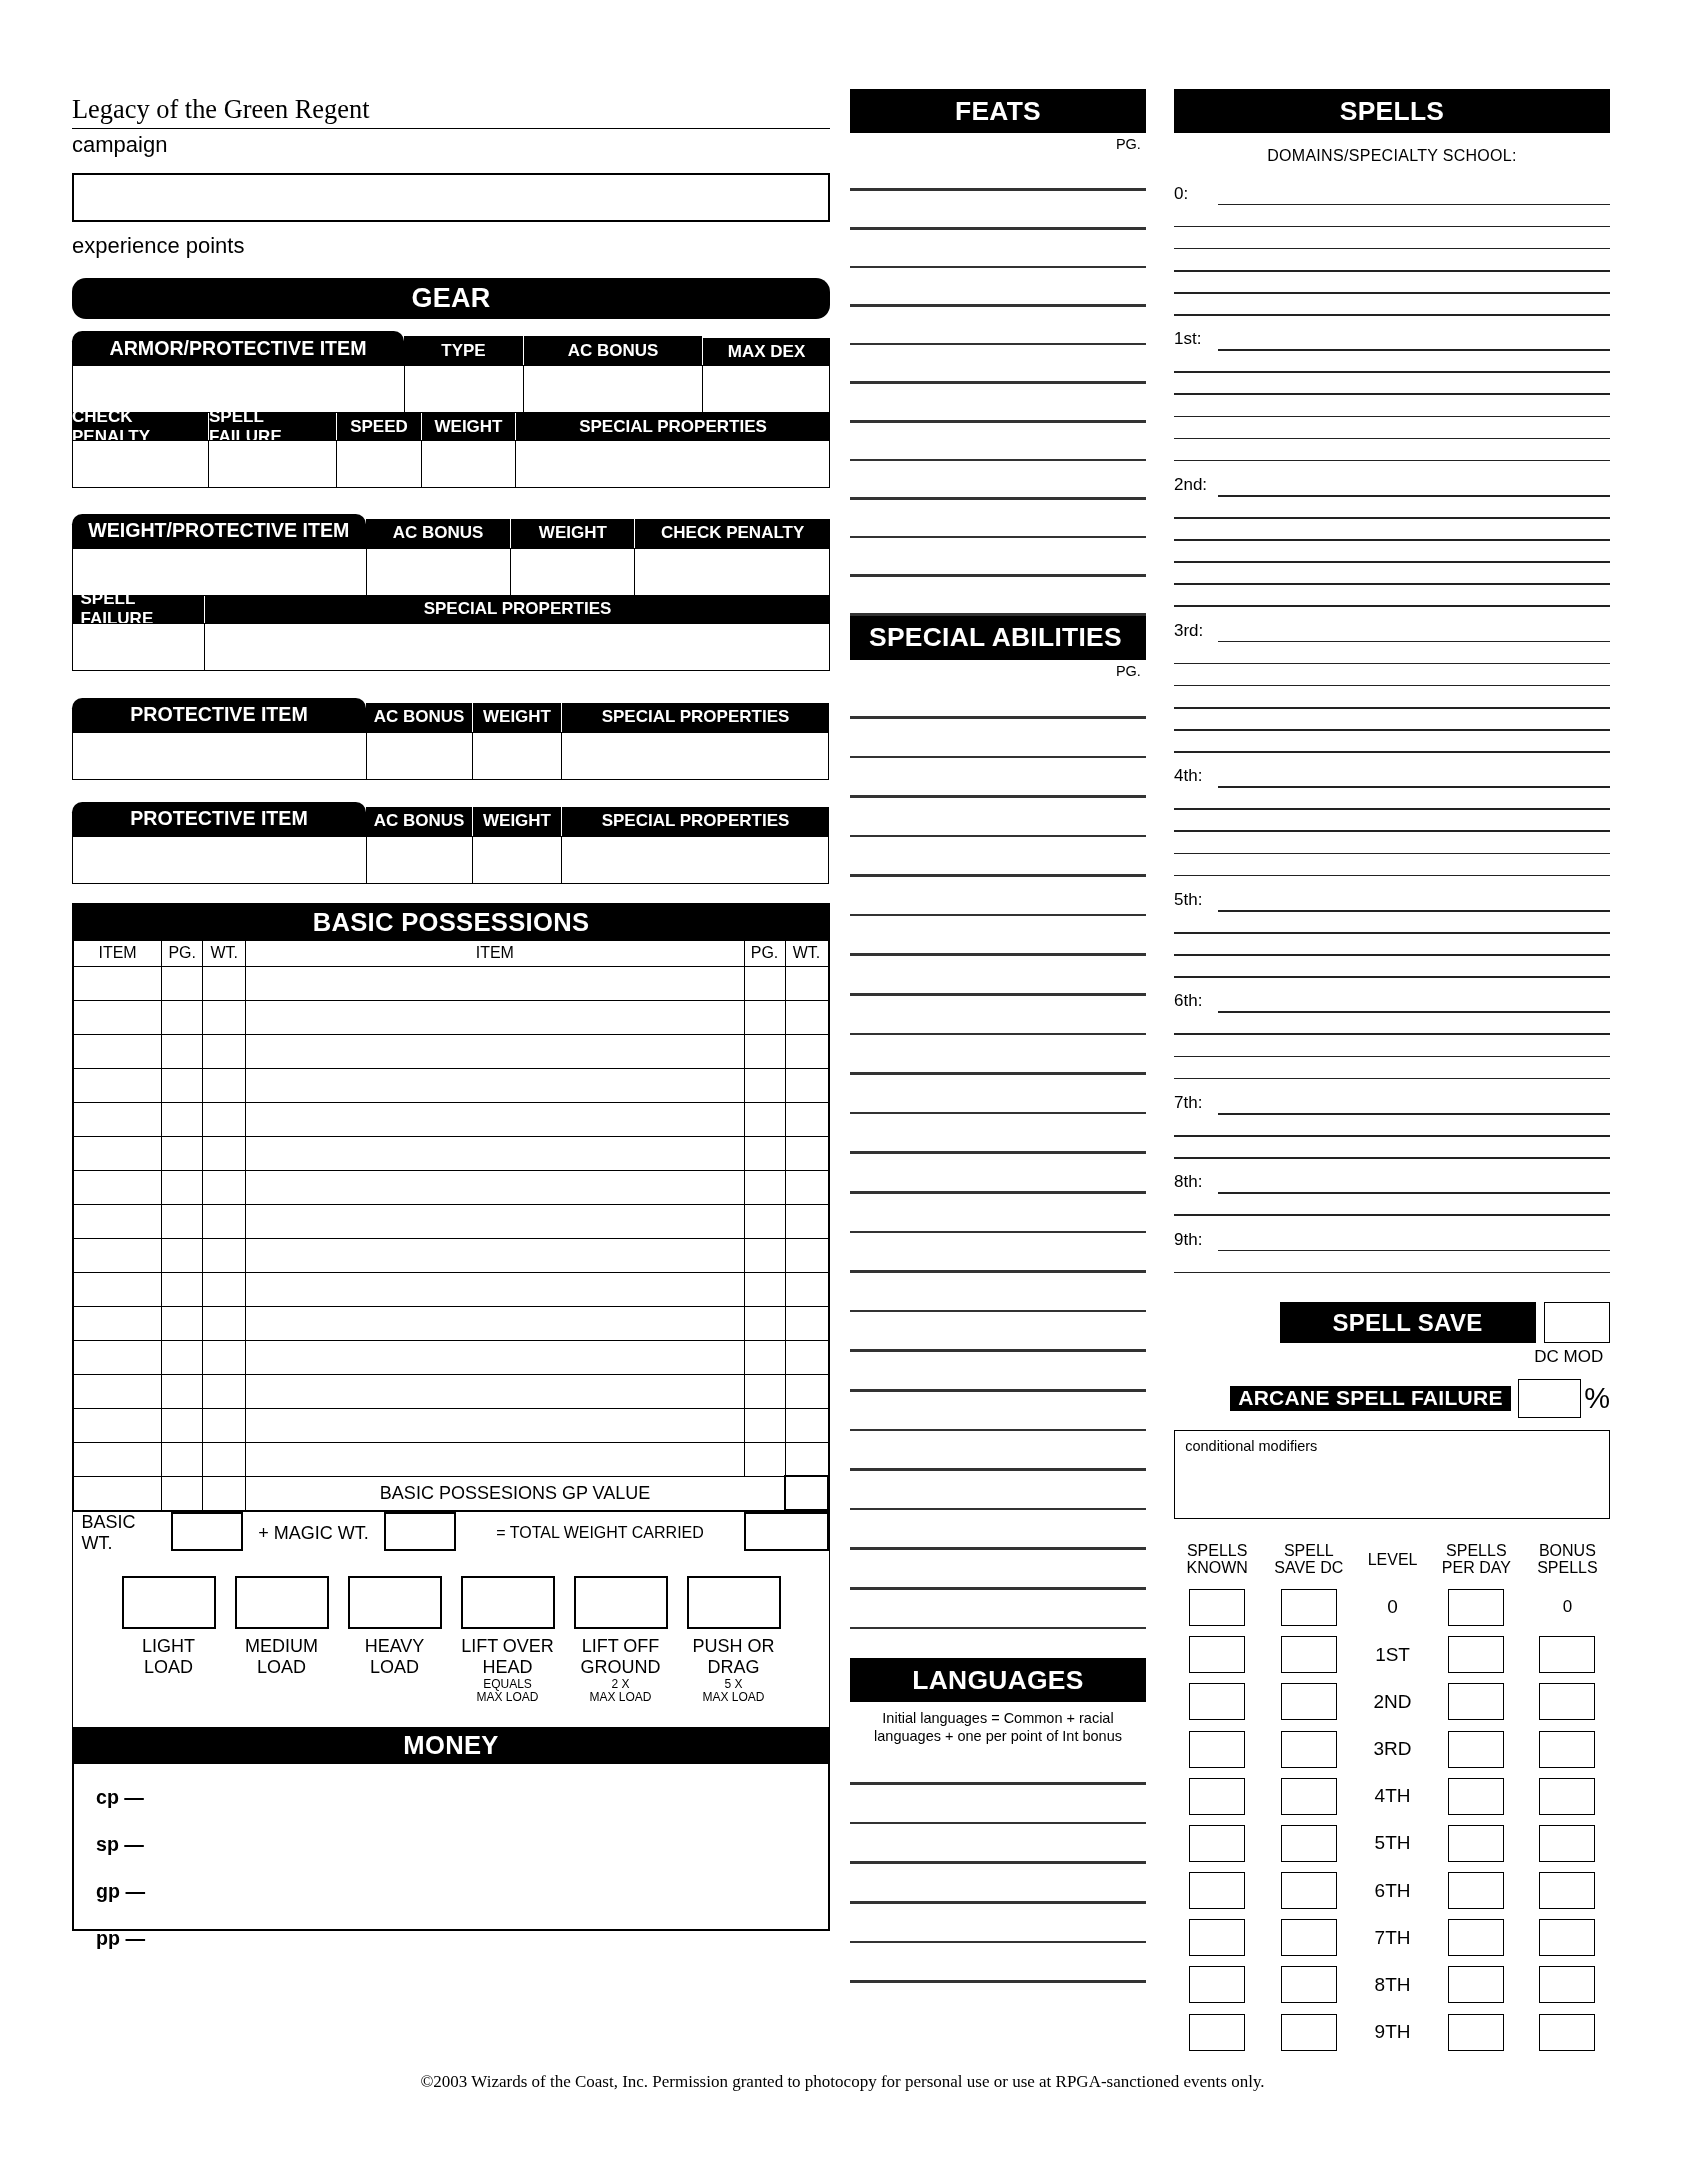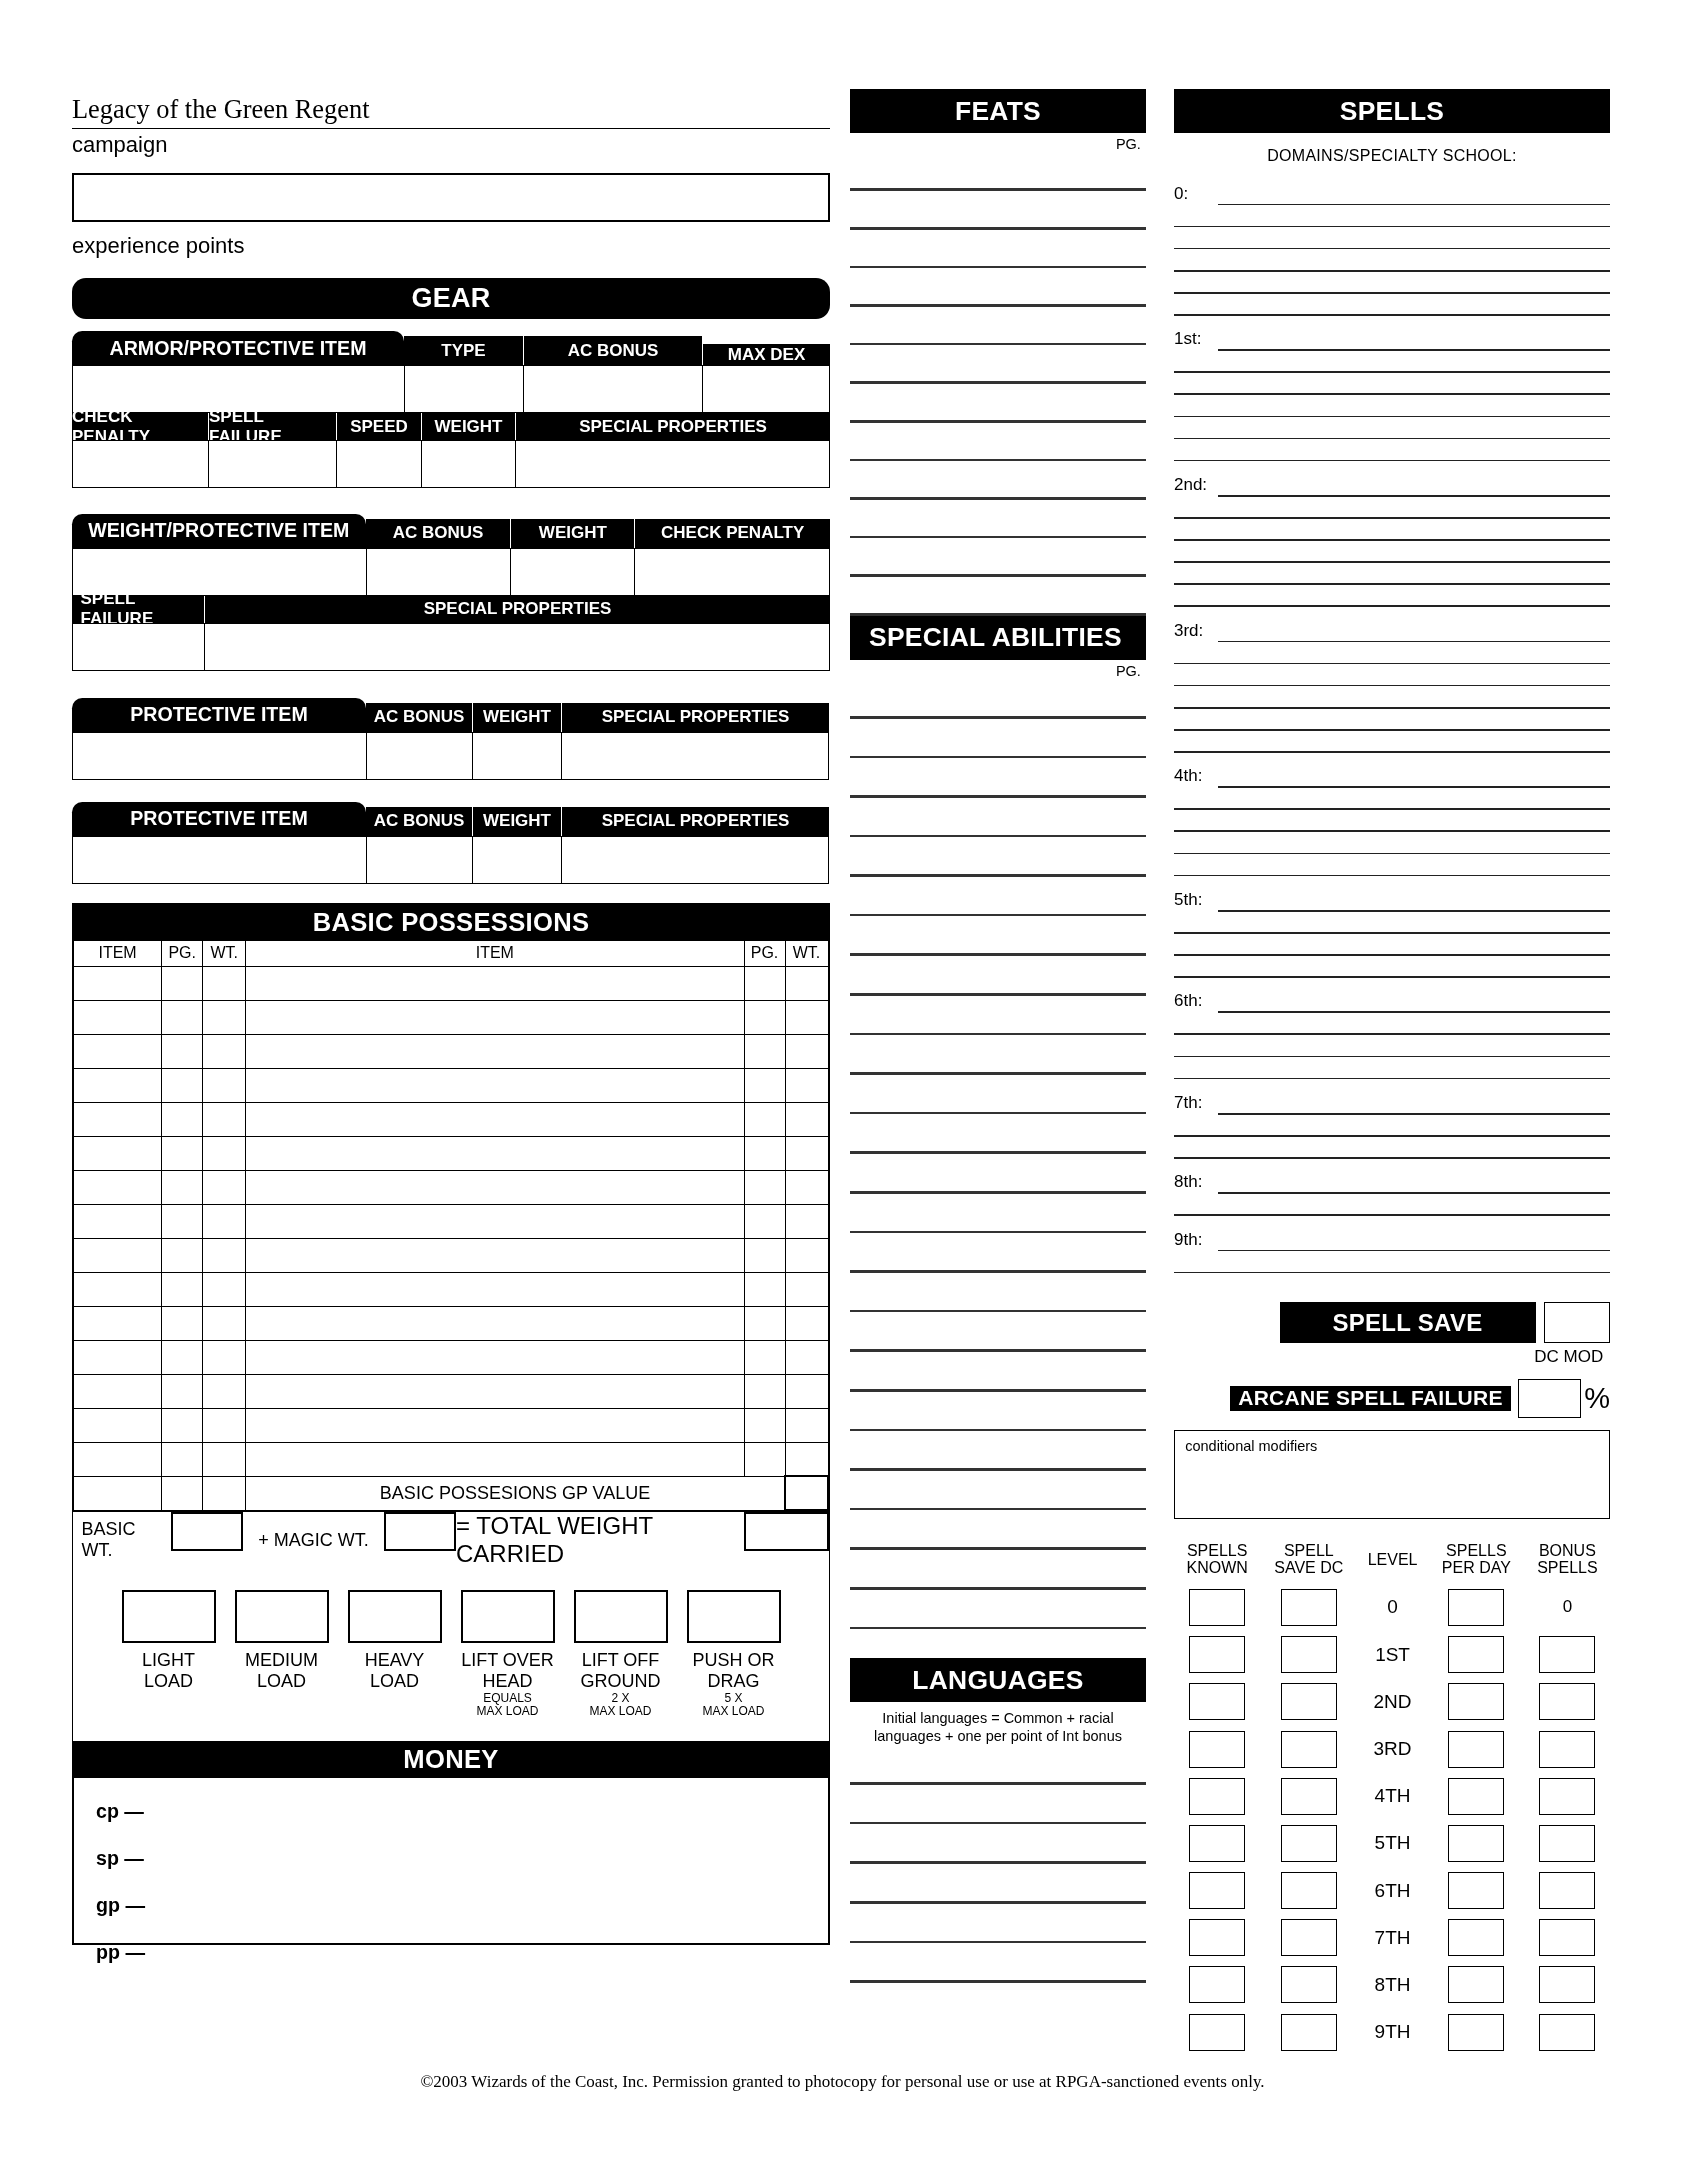--- a/index.html
+++ b/index.html
@@ -117,21 +117,21 @@
     <div class="xp-box"></div>
     <div class="xp-cap">experience points</div>
 
     <div class="bar gearbar">GEAR</div>
 
     <div class="gearblock">
       <div style="display:flex;align-items:flex-end;">
         <div class="tabhead tabname" style="width:332px;">ARMOR/PROTECTIVE ITEM</div>
         <div class="cellhead" style="width:119px;height:29px;">TYPE</div>
         <div class="cellhead" style="width:179px;height:29px;border-left:1.7px solid #fff;">AC BONUS</div>
-        <div class="cellhead" style="width:128px;height:21px;border-left:1.7px solid #fff;">MAX DEX</div>
+        <div class="cellhead" style="width:128px;height:27px;border-left:1.7px solid #fff;">MAX DEX</div>
       </div>
       <div class="inrow">
         <div style="width:332px;"></div>
         <div style="width:119px;"></div>
         <div style="width:179px;"></div>
         <div style="width:128px;"></div>
       </div>
       <div style="display:flex;">
         <div class="cellhead" style="width:136px;height:27px;">CHECK PENALTY</div>
         <div class="cellhead" style="width:128px;height:27px;border-left:1.7px solid #fff;">SPELL FAILURE</div>
@@ -340,21 +340,21 @@
               <td colspan="2" style="text-align: center; font-size: 18px;">BASIC POSSESIONS GP VALUE</td>
               <td style="border: 2.6px solid rgb(0, 0, 0);"></td>
             </tr>
           </tbody>
       </table>
       <div style="display:flex;border-top:1.7px solid #000;">
         <div style="width:98px;display:flex;align-items:center;padding-left:8.5px;font-size:18px;">BASIC WT.</div>
         <div style="width:72px;height:39px;border:2.6px solid #000;"></div>
         <div style="width:141px;display:flex;align-items:center;justify-content:center;font-size:18px;">+  MAGIC WT.</div>
         <div style="width:72px;height:39px;border:2.6px solid #000;"></div>
-        <div style="flex:1;display:flex;align-items:center;justify-content:center;font-size:24px;">=  TOTAL WEIGHT CARRIED</div>
+        <div style="flex:1;display:flex;align-items:center;justify-content:center;font-size:16px;">=  TOTAL WEIGHT CARRIED</div>
         <div style="width:85px;height:39px;border:2.6px solid #000;"></div>
       </div>
 
       <div class="loadrow" id="load-row">
           <div class="loadcell">
             <div class="loadbox"></div>
             <div class="loadlbl" style="white-space: pre-line;">LIGHT
 LOAD</div>
           </div>
           <div class="loadcell">

